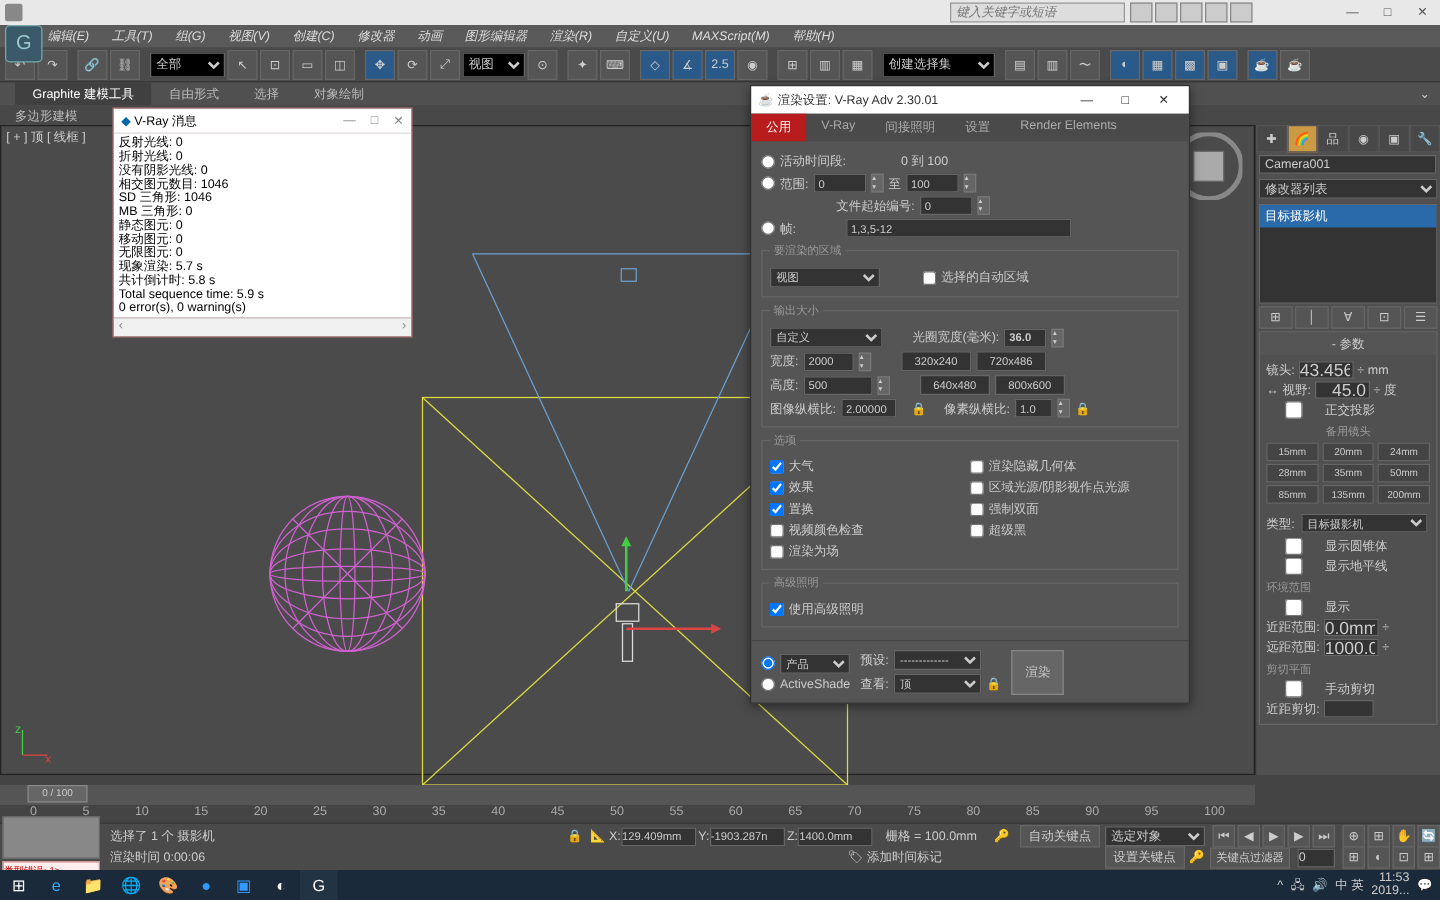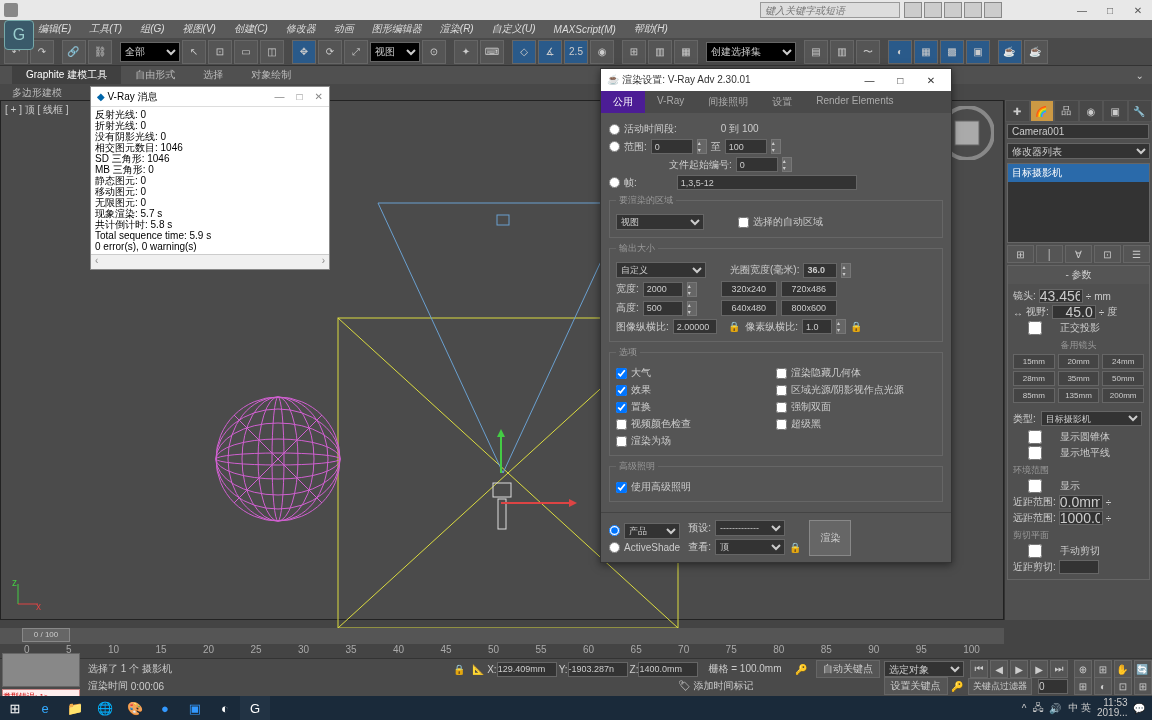--- a/index.html
+++ b/index.html
@@ -33,21 +33,21 @@
 .vraymsg .tbar { height: 20px; background: #fff; display: flex; align-items: center; padding: 0 6px; justify-content: space-between; border-bottom: 1px solid #ddd; }
 .vraymsg .tbar .wbtns { display: flex; gap: 12px; color: #888; }
 .vraymsg .body { padding: 2px 4px; font-size: 9px; line-height: 11px; background: #fff; max-height: 150px; overflow-y: scroll; }
 .vraymsg .scroll { height: 15px; background: #f0f0f0; border-top: 1px solid #ccc; display: flex; justify-content: space-between; padding: 0 4px; color: #888; }
 
 .rsettings { position: absolute; top: 68px; left: 600px; width: 352px; background: #555; border: 1px solid #333; z-index: 6; box-shadow: 0 2px 8px rgba(0,0,0,0.5); }
 .rsettings .tbar { height: 22px; background: #fff; display: flex; align-items: center; padding: 0 6px; justify-content: space-between; color: #333; }
 .rsettings .tbar .wbtns span { display: inline-block; width: 28px; text-align: center; cursor: pointer; }
 .rsettings .tabs { display: flex; background: #4a4a4a; }
 .rsettings .tabs .t { padding: 4px 12px; color: #aaa; cursor: pointer; }
-.rsettings .tabs .t.active { background: #4c1d95; color: #fff; font-family: Liberation Mono, monospace; }
+.rsettings .tabs .t.active { background: #b91c1c; color: #fff; font-family: Liberation Mono, monospace; }
 .rsettings .panel { padding: 6px 8px; color: #ccc; max-height: 400px; overflow-y: auto; }
 .rsettings .row { display: flex; align-items: center; gap: 4px; margin: 3px 0; }
 .rsettings input[type=text] { background: #333; border: 1px solid #666; color: #ccc; height: 15px; padding: 0 3px; font-size: 9px; }
 .rsettings select { background: #333; border: 1px solid #666; color: #ccc; height: 16px; font-size: 9px; }
 .rsettings .spin { width: 10px; height: 15px; background: #666; border: 1px solid #777; display: inline-flex; flex-direction: column; }
 .rsettings .spin::before { content: '▴'; font-size: 6px; line-height: 7px; }
 .rsettings .spin::after { content: '▾'; font-size: 6px; line-height: 7px; }
 .rsettings fieldset { border: 1px solid #666; padding: 4px 6px; margin: 4px 0; }
 .rsettings legend { color: #999; font-size: 9px; padding: 0 3px; }
 .rsettings .preset { width: 56px; height: 16px; background: #333; border: 1px solid #666; display: inline-flex; align-items: center; justify-content: center; font-size: 9px; cursor: pointer; }
@@ -334,30 +334,30 @@
       </div>
       <div class="row">
         <span>宽度:</span>
         <input type="text" style="width: 40px;" value="2000">
           <div class="spin"></div>
         <div style="margin-left:20px;" class="preset">320x240</div>
         <div class="preset">720x486</div>
       </div>
       <div class="row">
         <span>高度:</span>
-        <input type="text" style="width: 40px;" value="500">
+        <input type="text" style="width: 55px;" value="500">
           <div class="spin"></div>
         <div style="margin-left:20px;" class="preset">640x480</div>
         <div class="preset">800x600</div>
       </div>
       <div class="row">
         <span>图像纵横比:</span>
         <input type="text" style="width: 44px;" value="2.00000">
         <span style="margin-left:8px;">🔒</span>
-        <span style="">像素纵横比:</span>
+        <span style="margin-left:10px;">像素纵横比:</span>
         <input type="text" style="width: 30px;" value="1.0">
           <div class="spin"></div>
         <span>🔒</span>
       </div>
     </fieldset>
 
     <fieldset>
         <legend>选项</legend>
       <div style="display:flex;">
         <div style="flex:1;">

